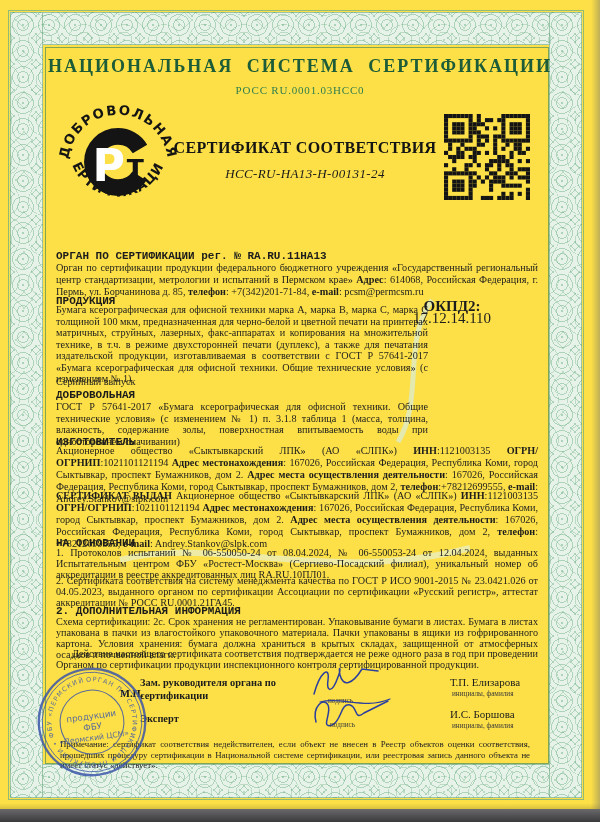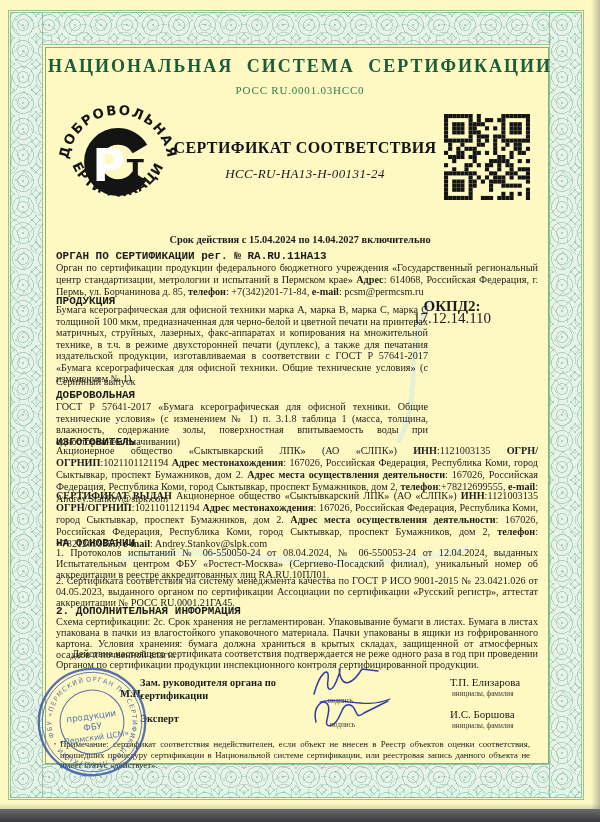--- a/index.html
+++ b/index.html
@@ -1,16 +1,16 @@
 <!DOCTYPE html>
 <html><head>
 <meta charset="utf-8">
 <style>
   html,body{margin:0;padding:0;background:#ffffff;}
-  .page{position:relative;width:600px;height:822px;background:#fef9c3;overflow:hidden;
+  .page{position:relative;width:600px;height:822px;background:#fde047;overflow:hidden;
         font-family:"Liberation Serif", serif;color:#1c1c1c;}
   
   .bottom-dark{position:absolute;left:0;right:0;bottom:0;height:13px;
         background:linear-gradient(#6a6a6c,#3a3a3c);}
   .right-shade{position:absolute;top:0;right:0;width:9px;bottom:13px;
         background:linear-gradient(to right, rgba(120,120,120,0), rgba(105,105,108,.42));}
   .bottom-shadow{position:absolute;left:0;right:0;bottom:13px;height:6px;
         background:linear-gradient(rgba(0,0,0,0), rgba(0,0,0,.14));}
   
   .frame-outer{position:absolute;left:8px;top:10px;width:574px;height:788px;
@@ -323,21 +323,20 @@
         <rect x="36" y="80" width="4" height="4" fill="#141414"></rect>
         <rect x="40" y="80" width="4" height="4" fill="#141414"></rect>
         <rect x="44" y="80" width="4" height="4" fill="#141414"></rect>
         <rect x="52" y="80" width="4" height="4" fill="#141414"></rect>
         <rect x="56" y="80" width="4" height="4" fill="#141414"></rect>
         <rect x="60" y="80" width="4" height="4" fill="#141414"></rect>
         <rect x="64" y="80" width="4" height="4" fill="#141414"></rect>
         <rect x="80" y="80" width="4" height="4" fill="#141414"></rect>
       </svg></div>
 
-  <div class="validity">Срок действия с 15.04.2024 по 14.04.2027 включительно</div>
 
   <div class="sec-h" style="top:250px"><span class="b">ОРГАН ПО СЕРТИФИКАЦИИ рег. № </span><span>RA.RU.11НА13</span></div>
   <div class="p" style="top:262px"><span>Орган по сертификации продукции федерального бюджетного учреждения «Государственный региональный центр стандартизации, метрологии и испытаний в Пермском крае» </span><span class="b">Адрес</span><span>: 614068, Российская Федерация, г. Пермь, ул. Борчанинова д. 85, </span><span class="b">телефон</span><span>: +7(342)201-71-84, </span><span class="b">e-mail</span><span>: pcsm@permcsm.ru</span></div>
 
   <div class="sec-h" style="top:295px">ПРОДУКЦИЯ</div>
   <div class="rcol" style="top:301px">
     <div class="lbl">ОКПД2:</div>
     <div>17.12.14.110</div>
   </div>
   <div class="p p-narrow" style="top:304px">Бумага ксерографическая для офисной техники марка А, марка В, марка С, марка С толщиной 100 мкм, предназначенная для черно-белой и цветной печати на принтерах матричных, струйных, лазерных, факс-аппаратах и копирования на множительной технике, в т.ч. в режиме двухсторонней печати (дуплекс), а также для печатания издательской продукции, изготавливаемая в соответствии с ГОСТ Р 57641-2017 «Бумага ксерографическая для офисной техники. Общие технические условия» (с изменением № 1)</div>

